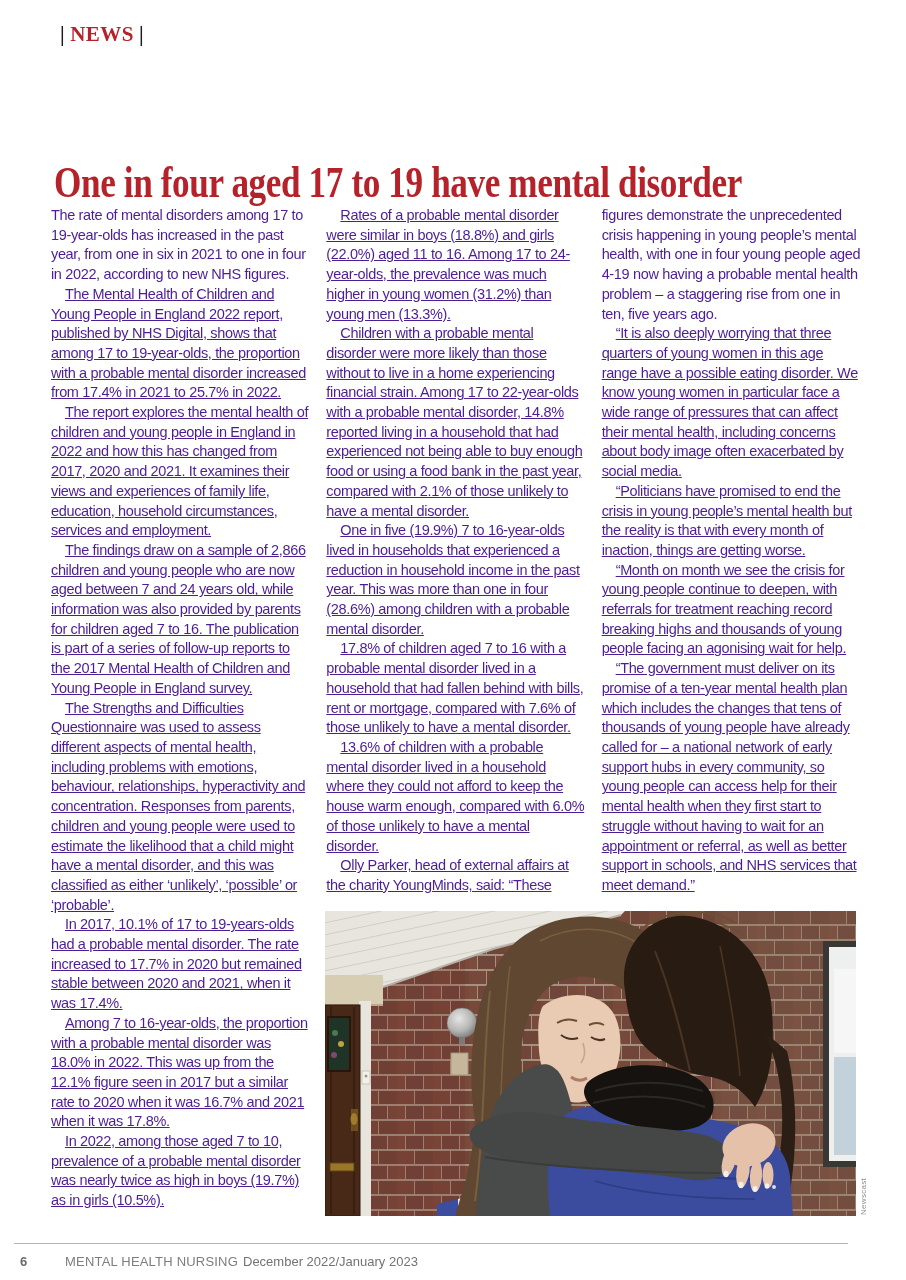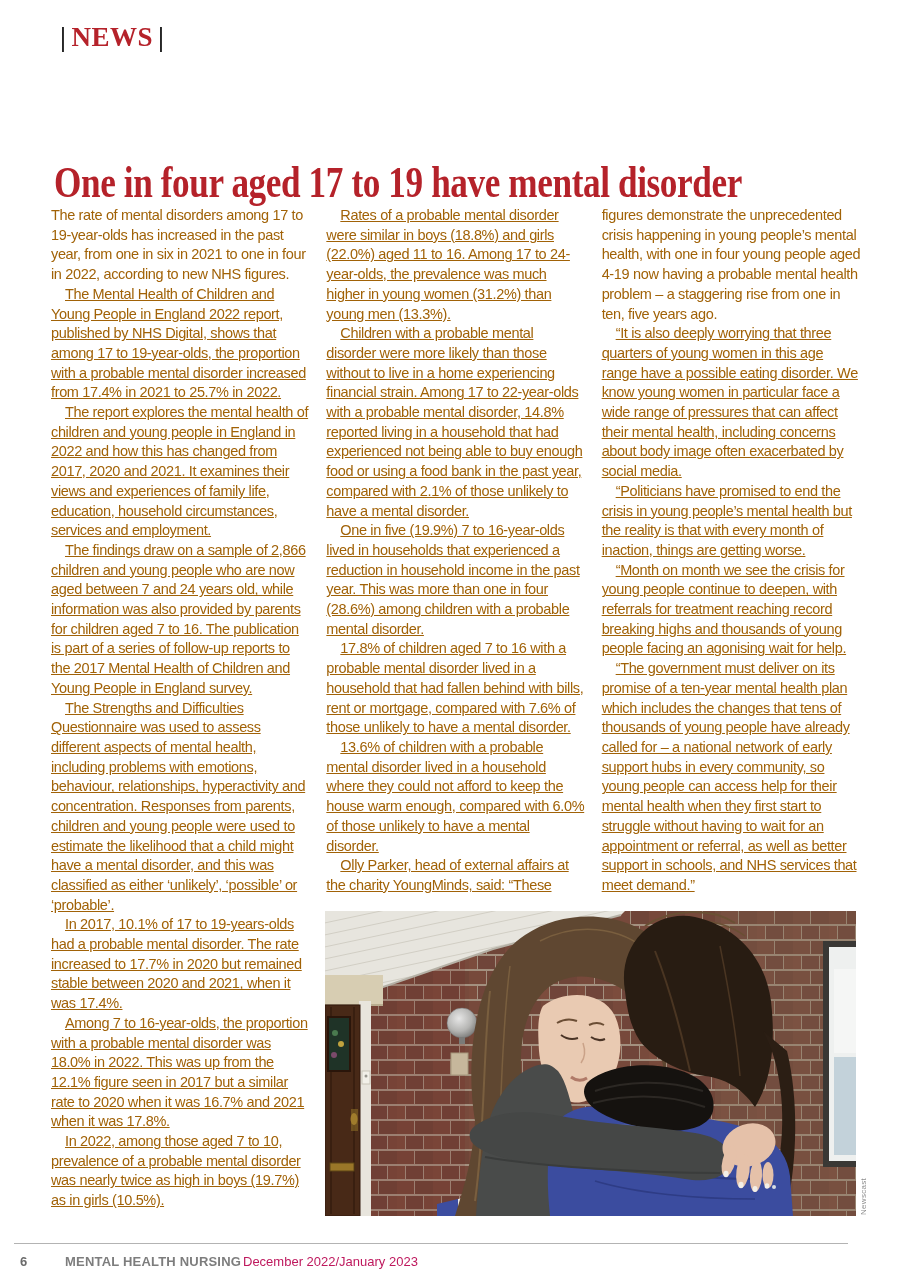--- a/index.html
+++ b/index.html
@@ -2,48 +2,48 @@
 <html><head>
 <meta charset="utf-8">
 <style>
   html,body{margin:0;padding:0;}
   body{
     width:906px;height:1280px;background:#ffffff;position:relative;overflow:hidden;
     font-family:"Liberation Sans",sans-serif;
   }
   .section-label{
     position:absolute;left:55px;top:22px;
-    font-family:"Liberation Serif",serif;font-weight:700;font-size:27px;
+    font-family:"Liberation Serif",serif;font-weight:700;font-size:21px;
     color:#b5222a;letter-spacing:.5px;white-space:nowrap;
   }
   .section-label .bar{color:#1c1c1c;margin:0 5px;font-weight:700;}
   .headline{
     position:absolute;left:54px;top:128px;
     font-family:"Liberation Serif",serif;font-weight:700;font-size:44px;line-height:1.2;
     color:#b5222a;white-space:nowrap;letter-spacing:-.5px;
     transform:scaleX(.80);transform-origin:0 50%;
   }
   .columns{position:absolute;left:51px;top:206px;width:810px;display:flex;gap:16px;}
   .col{width:260px;}
   .para{
-    margin:0;font-size:14.5px;line-height:19.7px;color:#a16207;
+    margin:0;font-size:14.5px;line-height:19.7px;color:#4c1d95;
     letter-spacing:-.35px;text-align:left;
   }
   .para.indent{text-indent:14px;text-decoration:underline;}
   .photo{position:absolute;left:325px;top:911px;width:531px;height:305px;}
   .photo svg{display:block;width:531px;height:305px;}
   .credit{
     position:absolute;left:859px;top:1215px;font-size:8px;color:#8d8d8d;
     letter-spacing:.3px;transform:rotate(-90deg);transform-origin:0 0;white-space:nowrap;
   }
   .footer-rule{position:absolute;left:14px;top:1243px;width:834px;height:1px;background:#b3b3b3;}
   .footer{position:absolute;left:0;top:1254px;width:906px;height:20px;font-size:13px;}
   .footer .pageno{position:absolute;left:20px;top:0;font-weight:700;color:#6b6b6b;}
-  .footer .journal{position:absolute;left:65px;top:0;font-weight:700;color:#7d7d7d;letter-spacing:.2px;}
-  .footer .issue{position:absolute;left:243px;top:0;color:#be185d;}
+  .footer .journal{position:absolute;left:65px;top:0;font-weight:400;color:#7d7d7d;letter-spacing:.2px;}
+  .footer .issue{position:absolute;left:243px;top:0;color:#737373;}
 </style>
 </head>
 <body>
 
 <div class="section-label"><span class="bar">|</span><span>NEWS</span><span class="bar">|</span></div>
 
 <h1 class="headline">One in four aged 17 to 19 have mental disorder</h1>
 
 <div class="columns">
   <div class="col">

